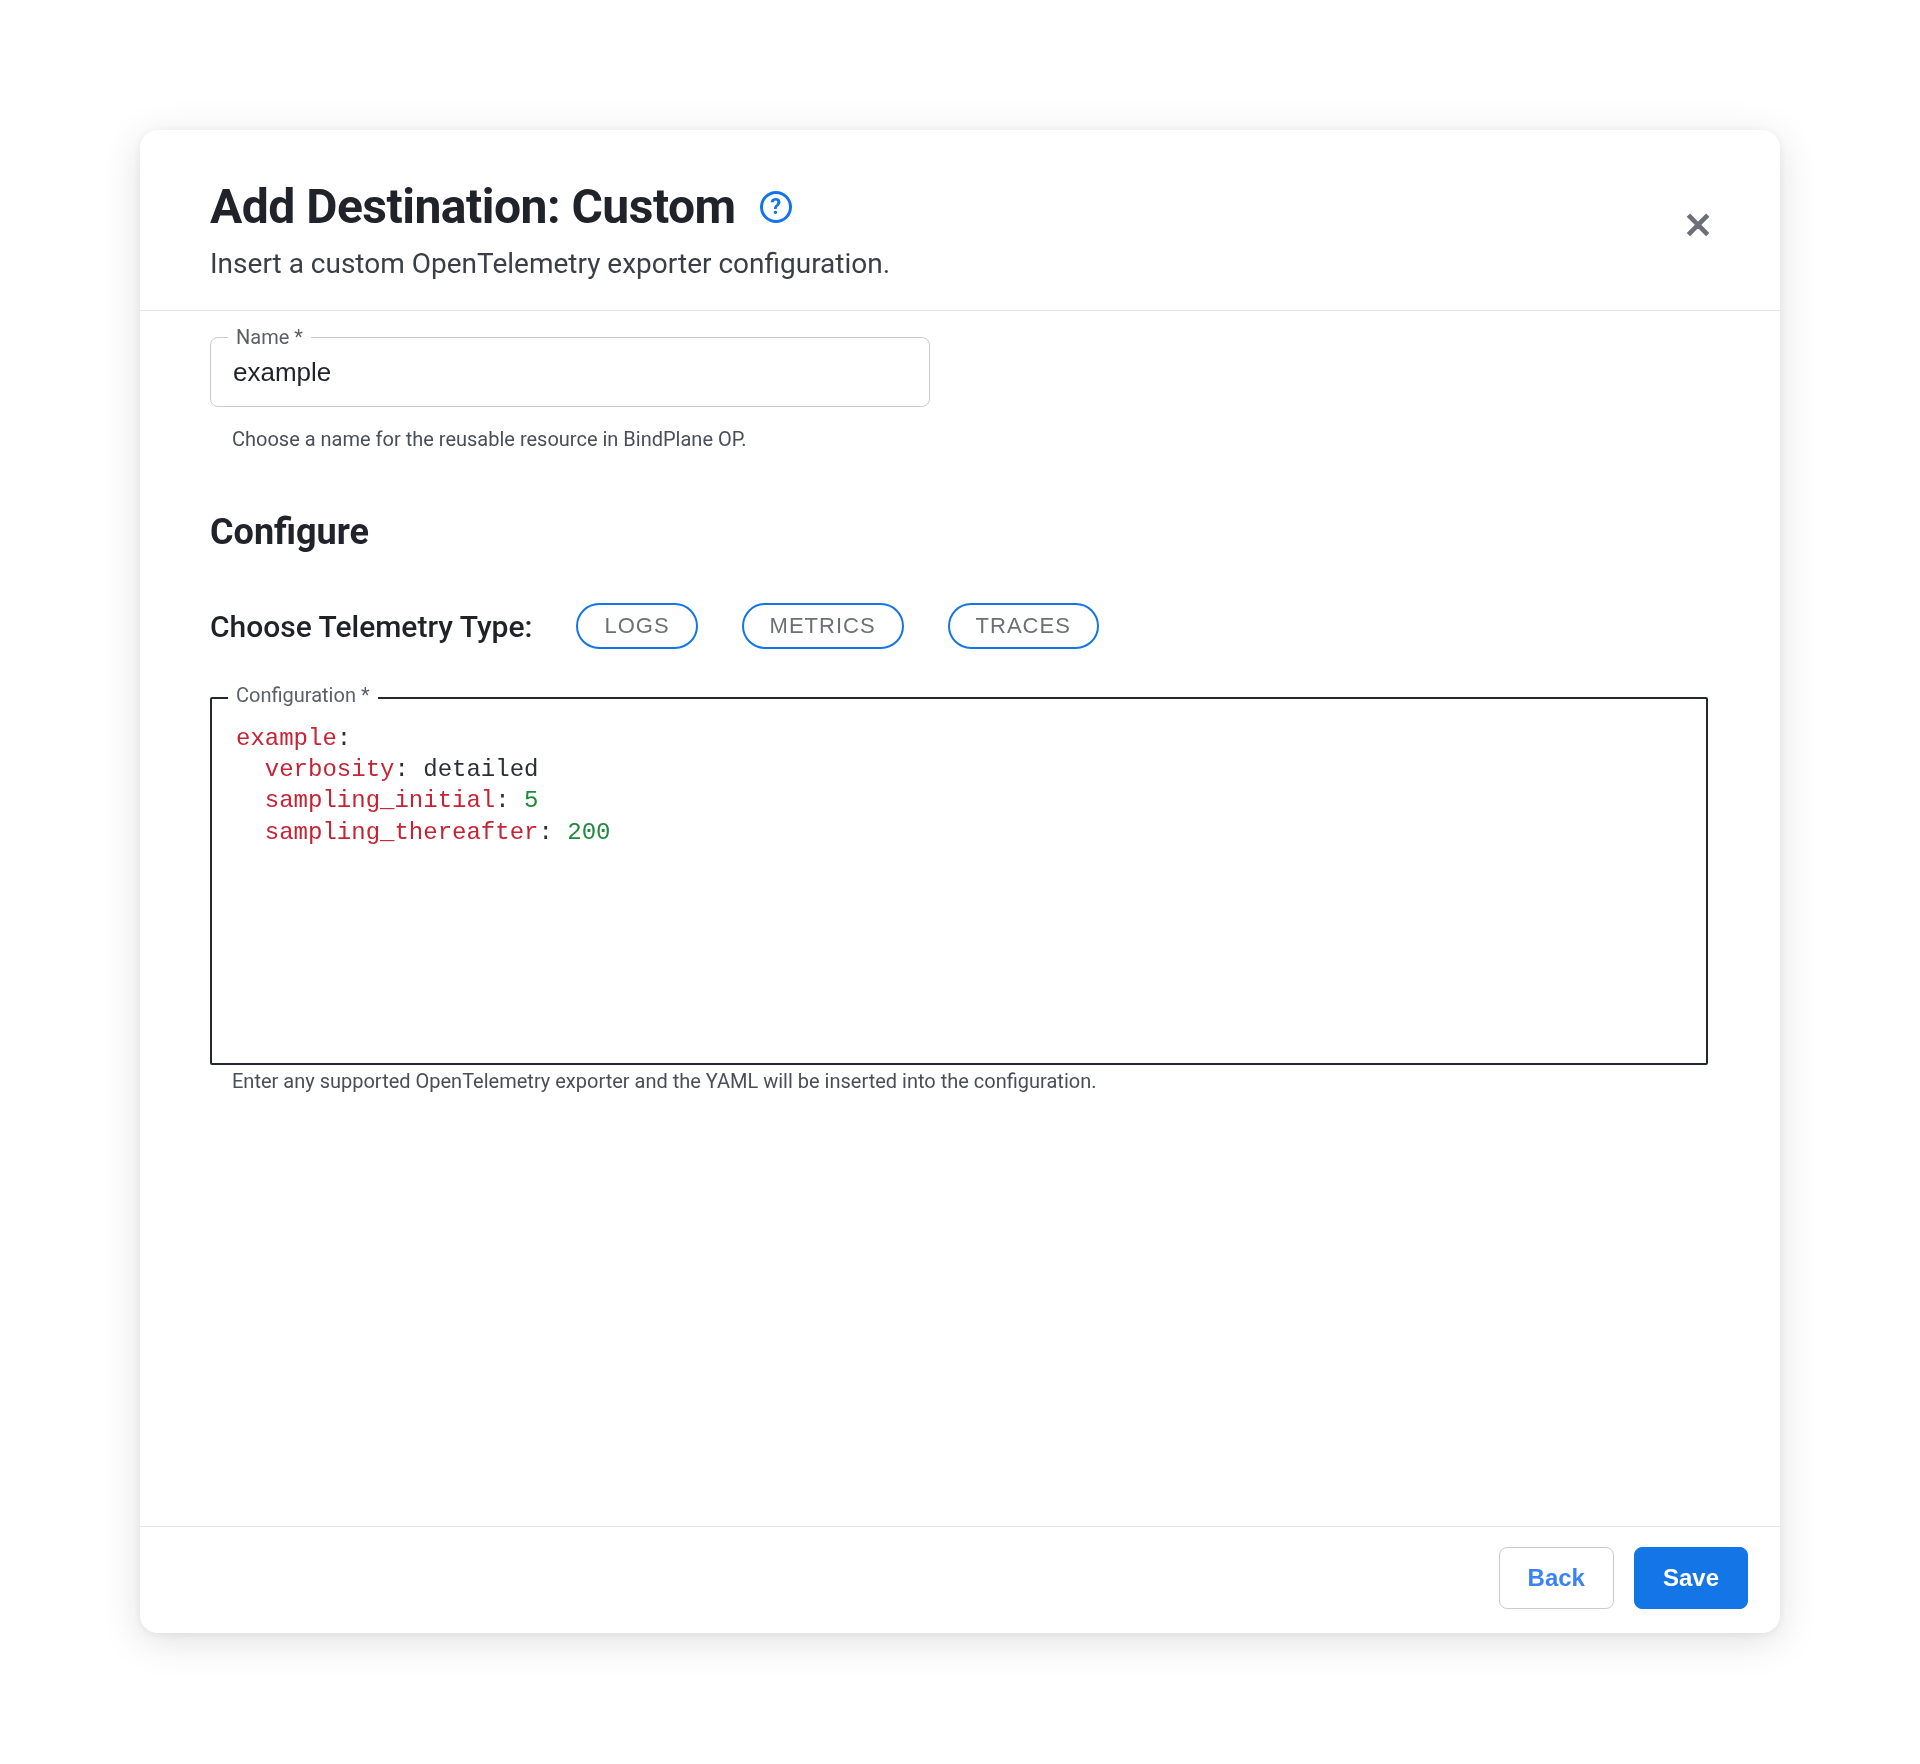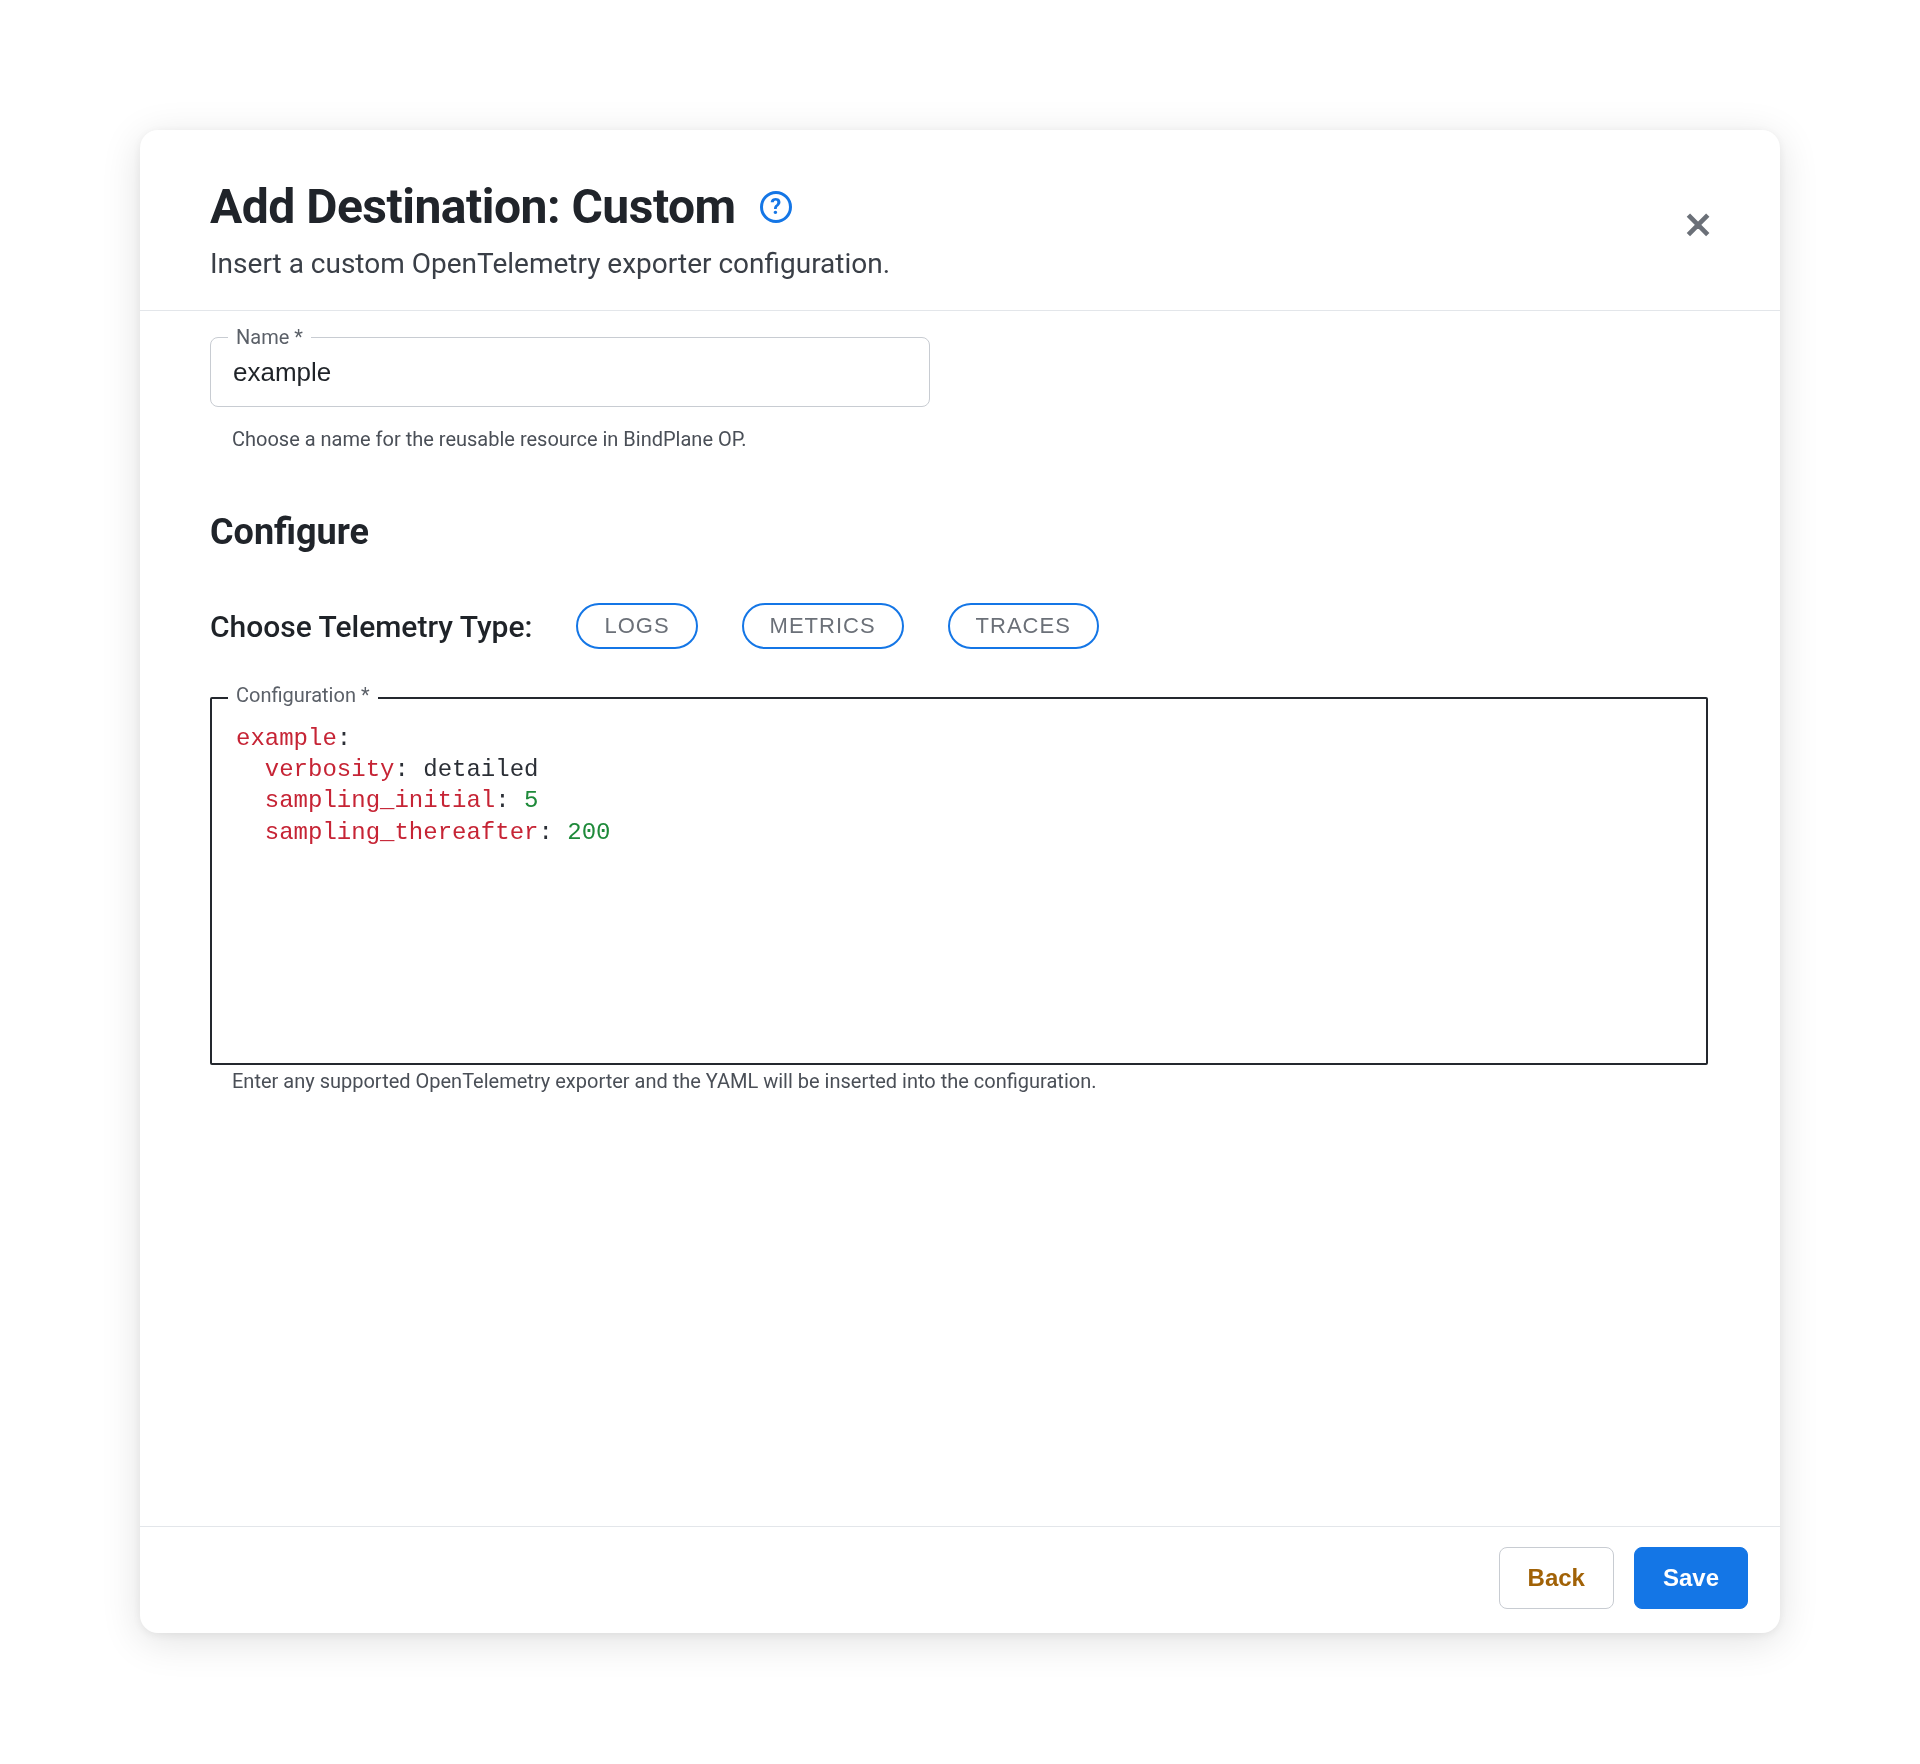--- a/index.html
+++ b/index.html
@@ -198,21 +198,21 @@
     padding: 0 28px;
     border-radius: 8px;
     font-size: 24px;
     font-weight: 600;
     cursor: pointer;
     border: 1.5px solid transparent;
   }
   .btn-secondary {
     background: #ffffff;
     border-color: #c8ccd2;
-    color: #a16207;
+    color: #3b82f6;
   }
   .btn-primary {
     background: #1476e6;
     color: #ffffff;
     border-color: #1476e6;
   }
 </style>
 </head>
 <body>
 

